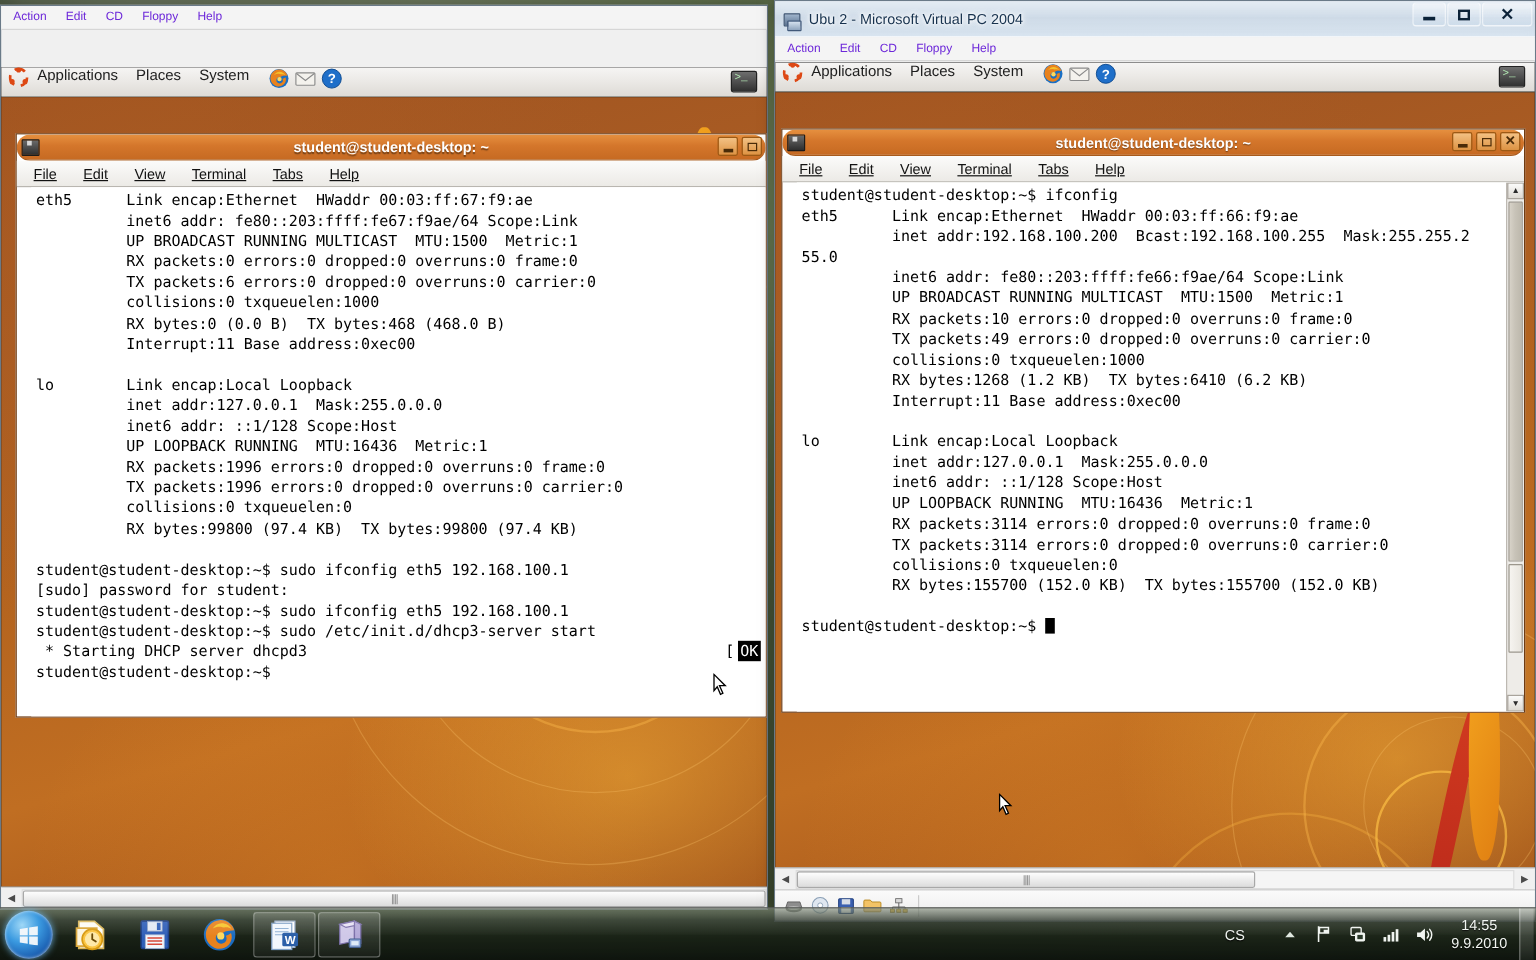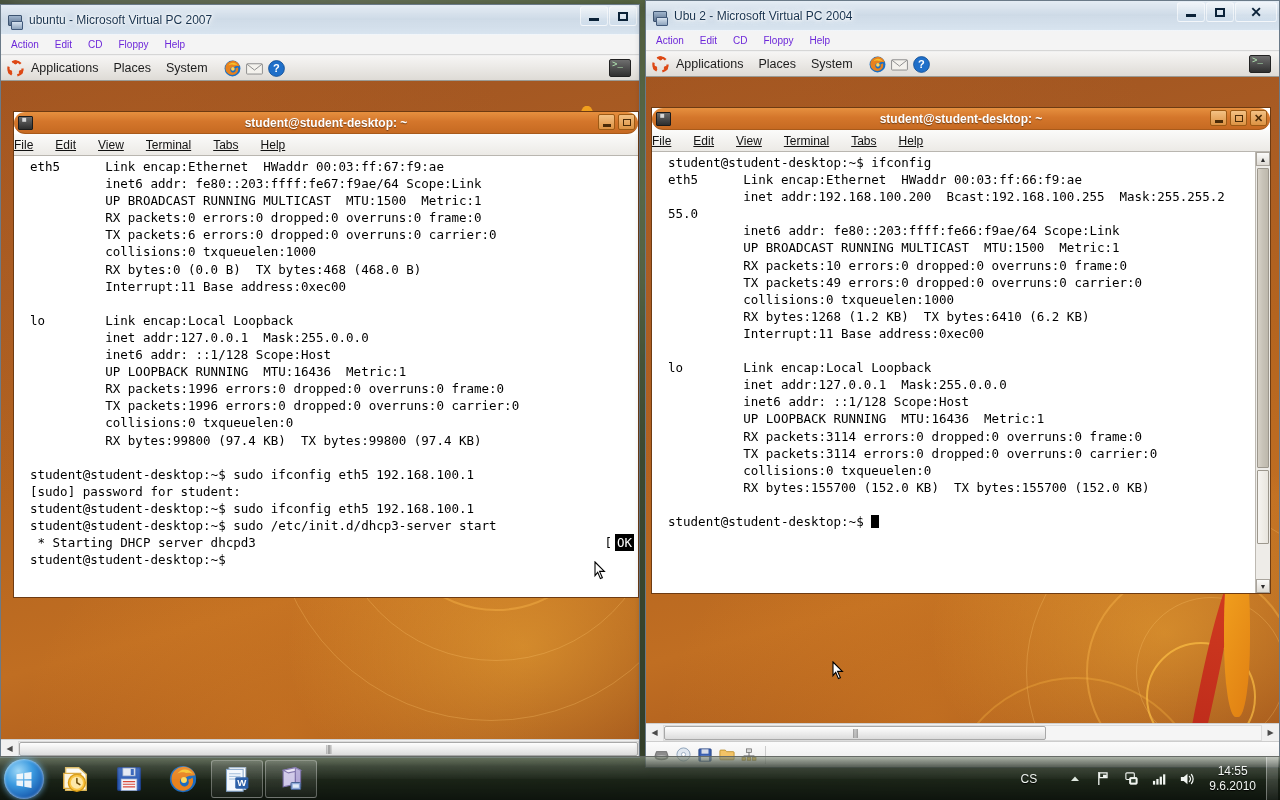--- a/index.html
+++ b/index.html
@@ -81,21 +81,21 @@
     display:flex; align-items:center; gap:0; padding-left:10px;
   }
   .vpc-menubar .mi { font-size:10px; color:#6d28d9; padding:0 11px 0 0; margin-right:5px;text-align:center; }
 
   
   .guest { position:absolute; left:0; right:0; overflow:hidden; background:#000; }
   .gnome-panel {
     height:25px;
     background: linear-gradient(180deg,#f6f5f4 0%,#eceae7 45%,#dedbd6 100%);
     border-bottom:1px solid #9b9b95;
-    display:flex; align-items:center; padding:0 6px; position:relative;
+    display:flex; padding:0 6px; position:relative;
   }
   .ubtn-logo { width:17px; height:17px; margin-right:7px; position:relative; flex:none; }
   .ubtn-logo svg { display:block; }
   .gnome-panel .gm { font-size:12.5px; color:#1d1d1d; margin-right:15px; white-space:nowrap; }
   .panel-icon { width:19px; height:19px; margin-right:3px; flex:none; }
   .panel-right { position:absolute; right:8px; top:3px; }
   .term-tray {
     width:22px; height:18px; background:linear-gradient(180deg,#6e6e6e,#303030);
     border:1px solid #222; border-radius:2px; position:relative;
   }
@@ -152,21 +152,21 @@
     border:1px solid #9c5a15; border-radius:2px;
     display:flex; align-items:center; justify-content:center;
   }
   .gt-btn i { display:block; background:#4a2b08; font-style:normal; }
   .gt-btn .g-min { width:8px; height:3px; margin-top:6px; }
   .gt-btn .g-max { width:8px; height:7px; border:1.5px solid #4a2b08; background:transparent; }
   .gt-btn .g-close { color:#4a2b08; font-size:11px; font-weight:bold; line-height:1; background:transparent; }
 
   .gterm-menu {
     height:22px; background:linear-gradient(180deg,#fbfbfa,#eceae6);
-    border-bottom:1px solid #b9b6b0; display:flex; align-items:center; 
+    border-bottom:1px solid #b9b6b0; display:flex; align-items:center; padding-left:14px;
   }
   .gterm-menu span { font-size:12px; color:#121212; margin-right:22px; }
   .gterm-menu span u { text-decoration: underline; }
 
   .gterm-body {
     position:absolute; left:12px; right:0; bottom:0;
     background:#fff; display:flex; overflow:hidden;
   }
   .term-text {
     flex:1; padding:2px 0 0 4px;
@@ -260,32 +260,20 @@
 
   .cursor-arrow { position:absolute; width:12px; height:19px; pointer-events:none; }
 </style>
 </head>
 <body>
 
 <div id="desktop-bg"></div>
 
 <div class="vpc" style="left:0px; top:4px; width:640px; height:754px;">
 
-  <div class="vpc-titlebar">
-    <span class="vpc-icon"></span>
-    <span class="vpc-title">ubuntu - Microsoft Virtual PC 2007</span>
-    <div class="vpc-winbtns">
-      <div class="wbtn">
-          <span class="min-glyph"></span>
-        </div>
-      <div class="wbtn">
-          <span class="max-glyph"></span>
-        </div>
-    </div>
-  </div>
 
   <div class="vpc-menubar">
     <span class="mi">Action</span>
     <span class="mi">Edit</span>
     <span class="mi">CD</span>
     <span class="mi">Floppy</span>
     <span class="mi">Help</span>
   </div>
 
   <div class="guest" style="top:51px; bottom:18px;">
@@ -633,17 +621,17 @@
       </svg>
     </span>
     <span class="tray-ico">
       <svg width="16" height="14" viewBox="0 0 17 14">
         <path d="M2 5h3l4-3.5v11L5 9H2z" fill="#f0f4f0"></path>
         <path d="M11 4.2c1.4 1.6 1.4 4 0 5.6M13.2 2.2c2.4 2.7 2.4 6.9 0 9.6" stroke="#f0f4f0" stroke-width="1.3" fill="none" stroke-linecap="round"></path>
       </svg>
     </span>
     <div class="clock">
       <div>14:55</div>
-      <div>9.6.2010</div>
+      <div>9.9.2010</div>
     </div>
     <div class="show-desktop"></div>
   </div>
 </div>
 
 </body></html>

